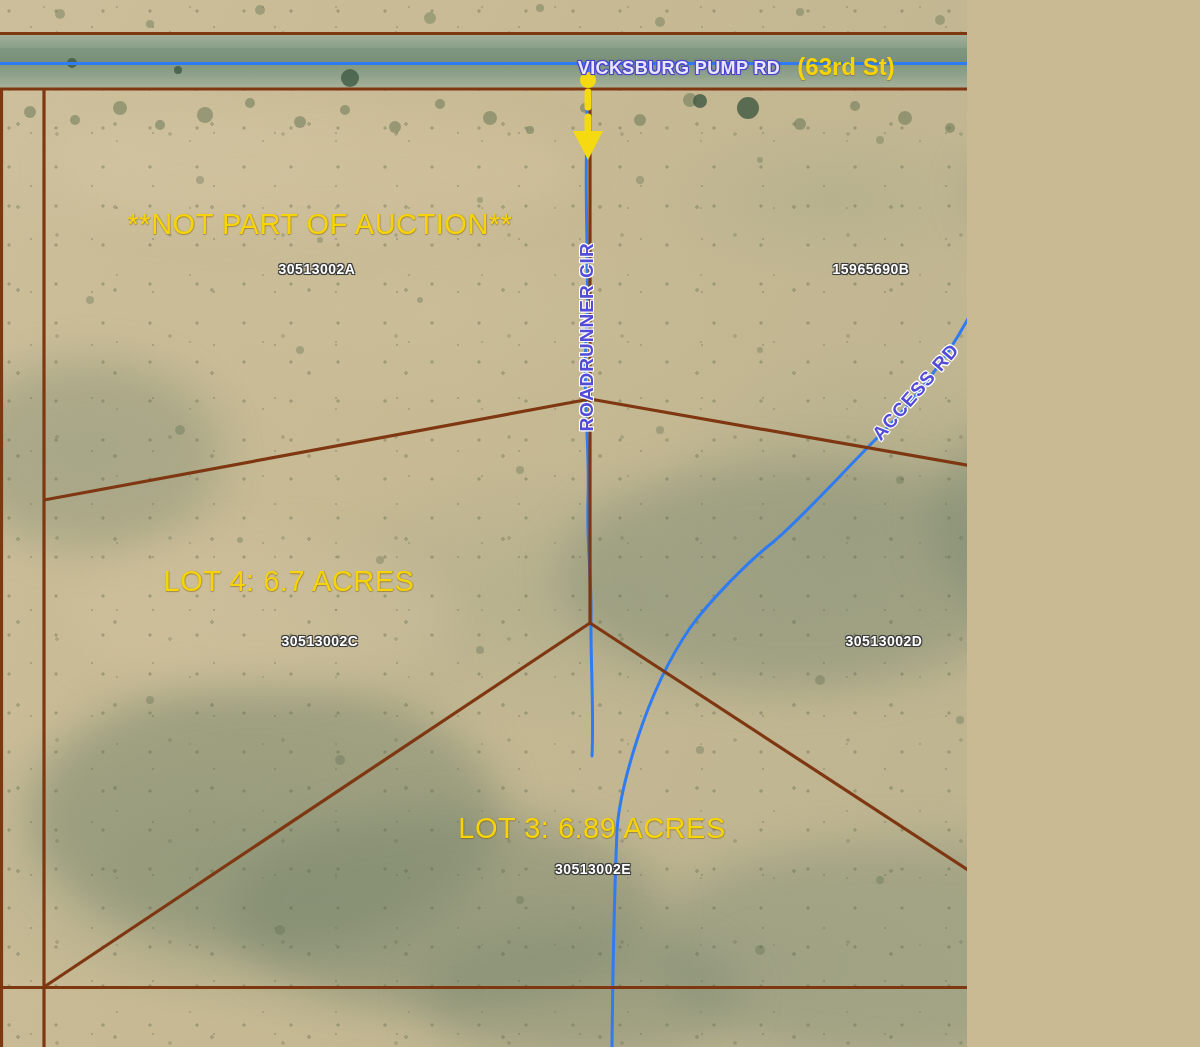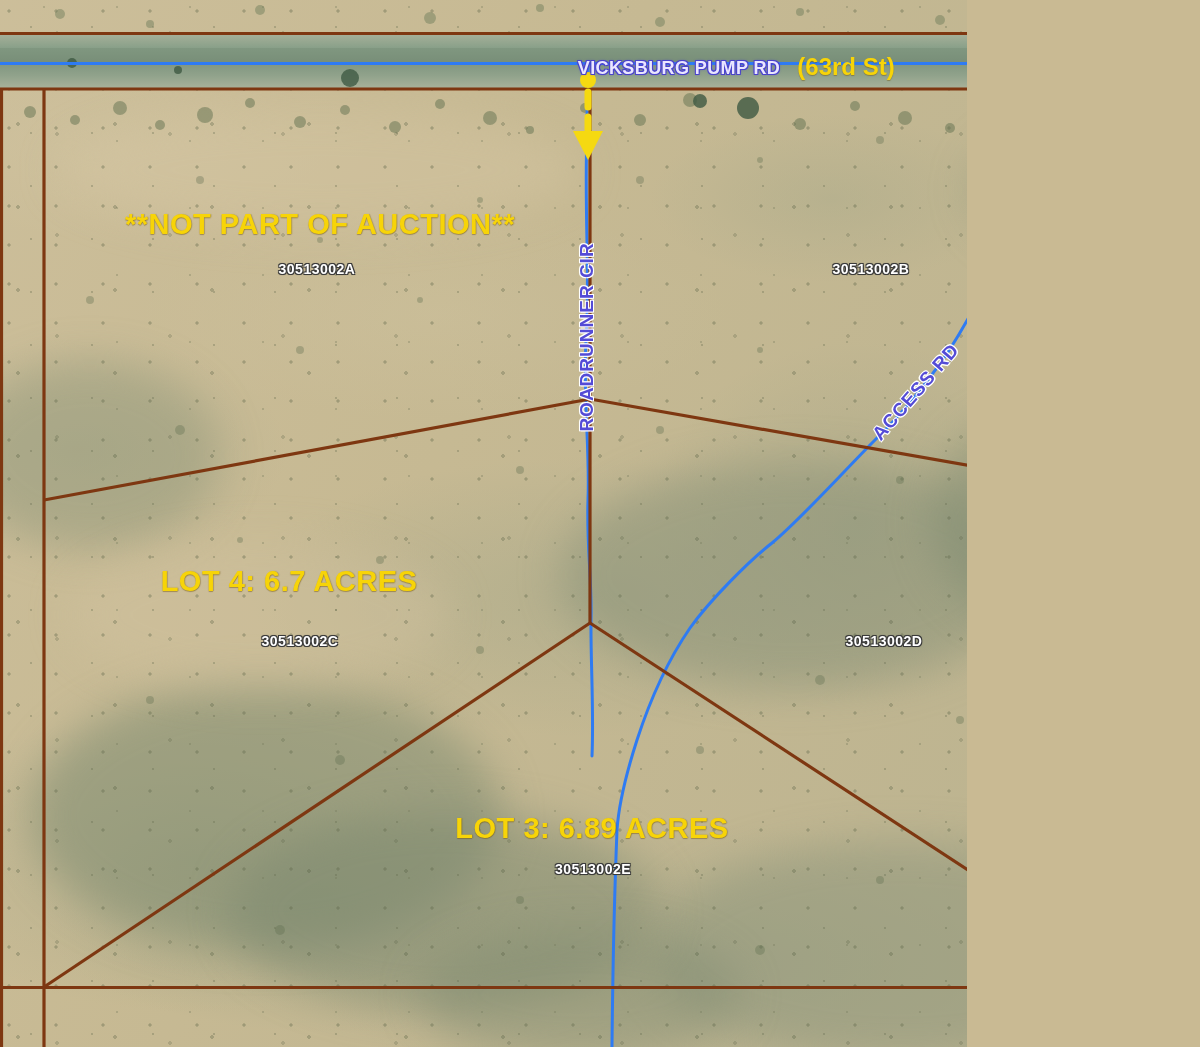--- a/index.html
+++ b/index.html
@@ -37,21 +37,21 @@
       radial-gradient(circle 1.8px at 57px 33px, rgba(88,96,68,.24) 98%, transparent);
     background-size: 47px 39px, 61px 53px, 97px 83px, 73px 67px, 113px 101px;
   }
   .smudge{position:absolute;border-radius:50%;filter:blur(20px);}
 
   svg.overlay{position:absolute;inset:0;}
 
   
   .lot-label{
     position:absolute;transform:translate(-50%,-50%);
-    font-size:29px;font-weight:bold;letter-spacing:.5px;white-space:nowrap;
+    font-size:29px;font-weight:normal;letter-spacing:.5px;white-space:nowrap;
     color:var(--label_yellow,#f7d408);
     text-shadow:0 1px 1px rgba(110,80,0,.45), 1px 0 1px rgba(110,80,0,.30);
   }
   .street-label{
     position:absolute;transform:translate(-50%,-50%);
     font-size:24px;font-weight:bold;white-space:nowrap;
     color:var(--label_yellow,#f7d408);
     text-shadow:0 1px 1px rgba(110,80,0,.45);
   }
   .apn{
@@ -234,23 +234,23 @@
 
   <div class="road-label-light" style="left:679px;top:68px;">VICKSBURG PUMP RD</div>
   <div class="street-label" style="left:846px;top:67px;">(63rd St)</div>
 
   <div class="road-label-purple rot-vert" style="left:587px;top:337px;">ROADRUNNER CIR</div>
   <div class="road-label-purple rot-access" style="left:916px;top:392px;">ACCESS RD</div>
 
   <div class="lot-label" style="left:320px;top:224px;">**NOT PART OF AUCTION**</div>
   <div class="apn" style="left:317px;top:269px;">30513002A</div>
 
-  <div class="apn" style="left:871px;top:269px;">30513002B</div>
+  <div class="apn" style="left:871px;top:269px;">15965690B</div>
 
   <div class="lot-label" style="left:289px;top:581px;">LOT 4: 6.7 ACRES</div>
-  <div class="apn" style="left:300px;top:641px;">30513002C</div>
+  <div class="apn" style="left:320px;top:641px;">30513002C</div>
 
   <div class="apn" style="left:884px;top:641px;">30513002D</div>
 
   <div class="lot-label" style="left:592px;top:828px;">LOT 3: 6.89 ACRES</div>
   <div class="apn" style="left:593px;top:869px;">30513002E</div>
 
 </div>
 
 </body></html>

